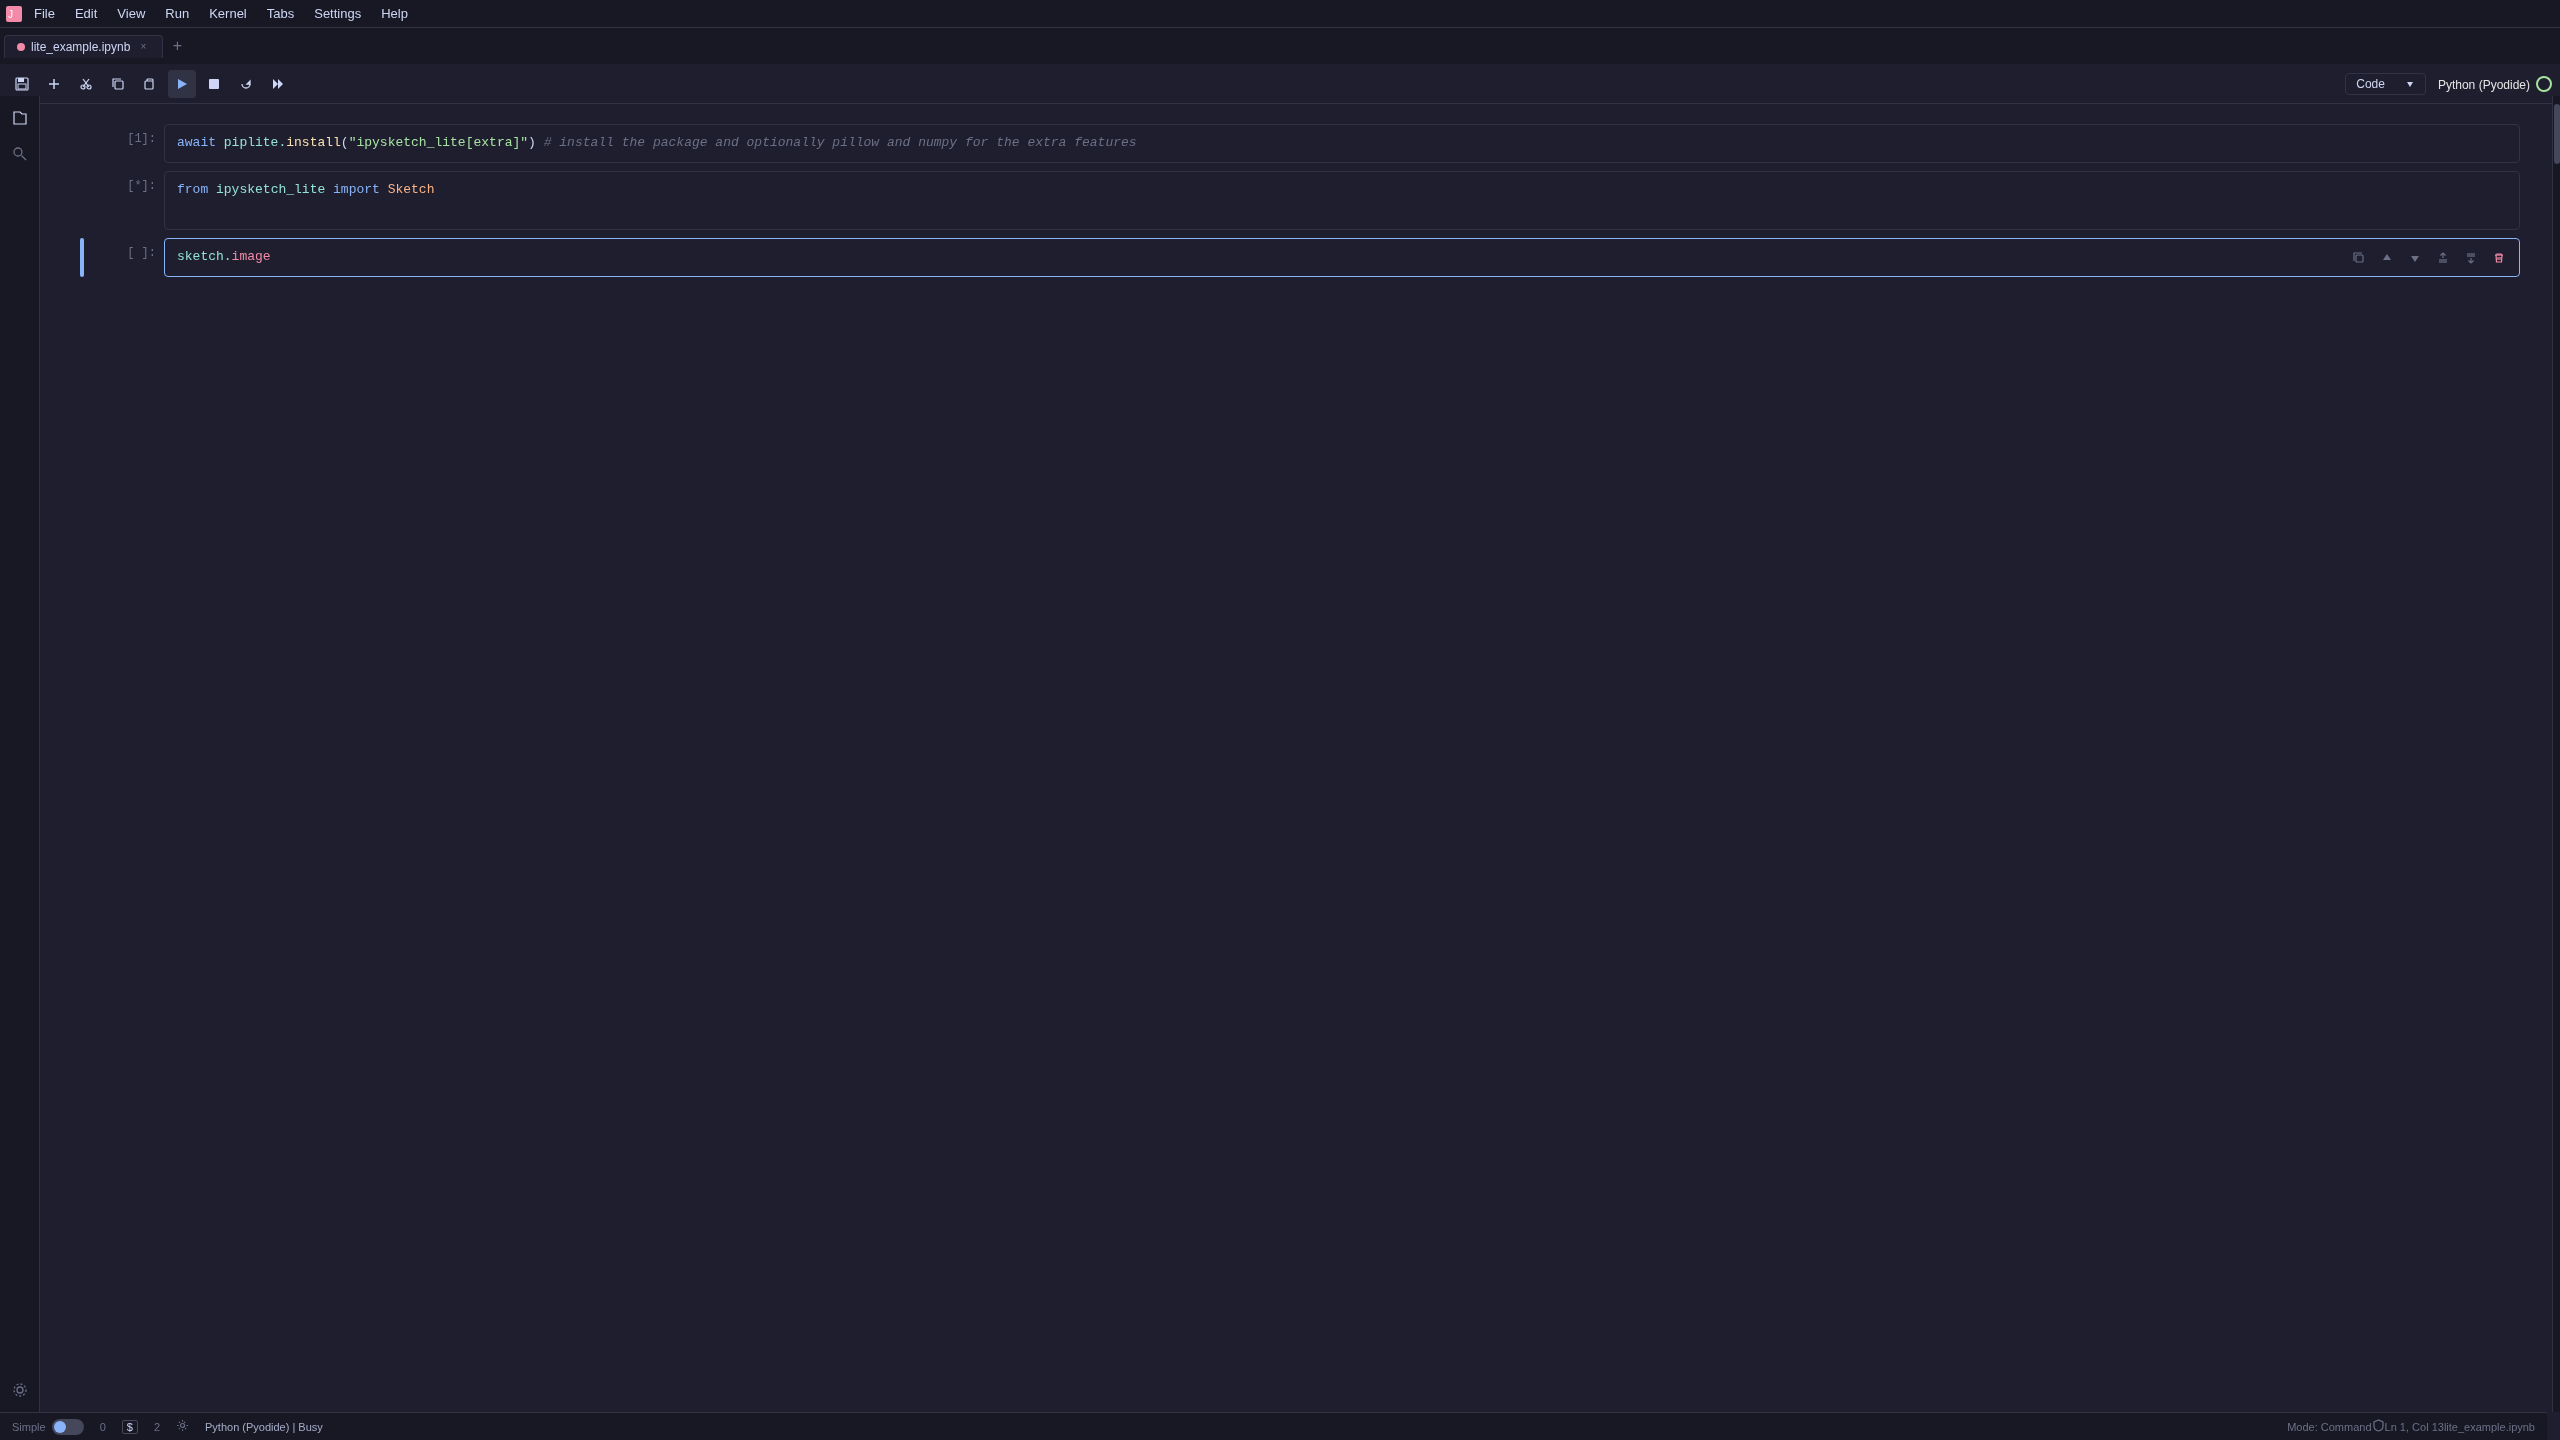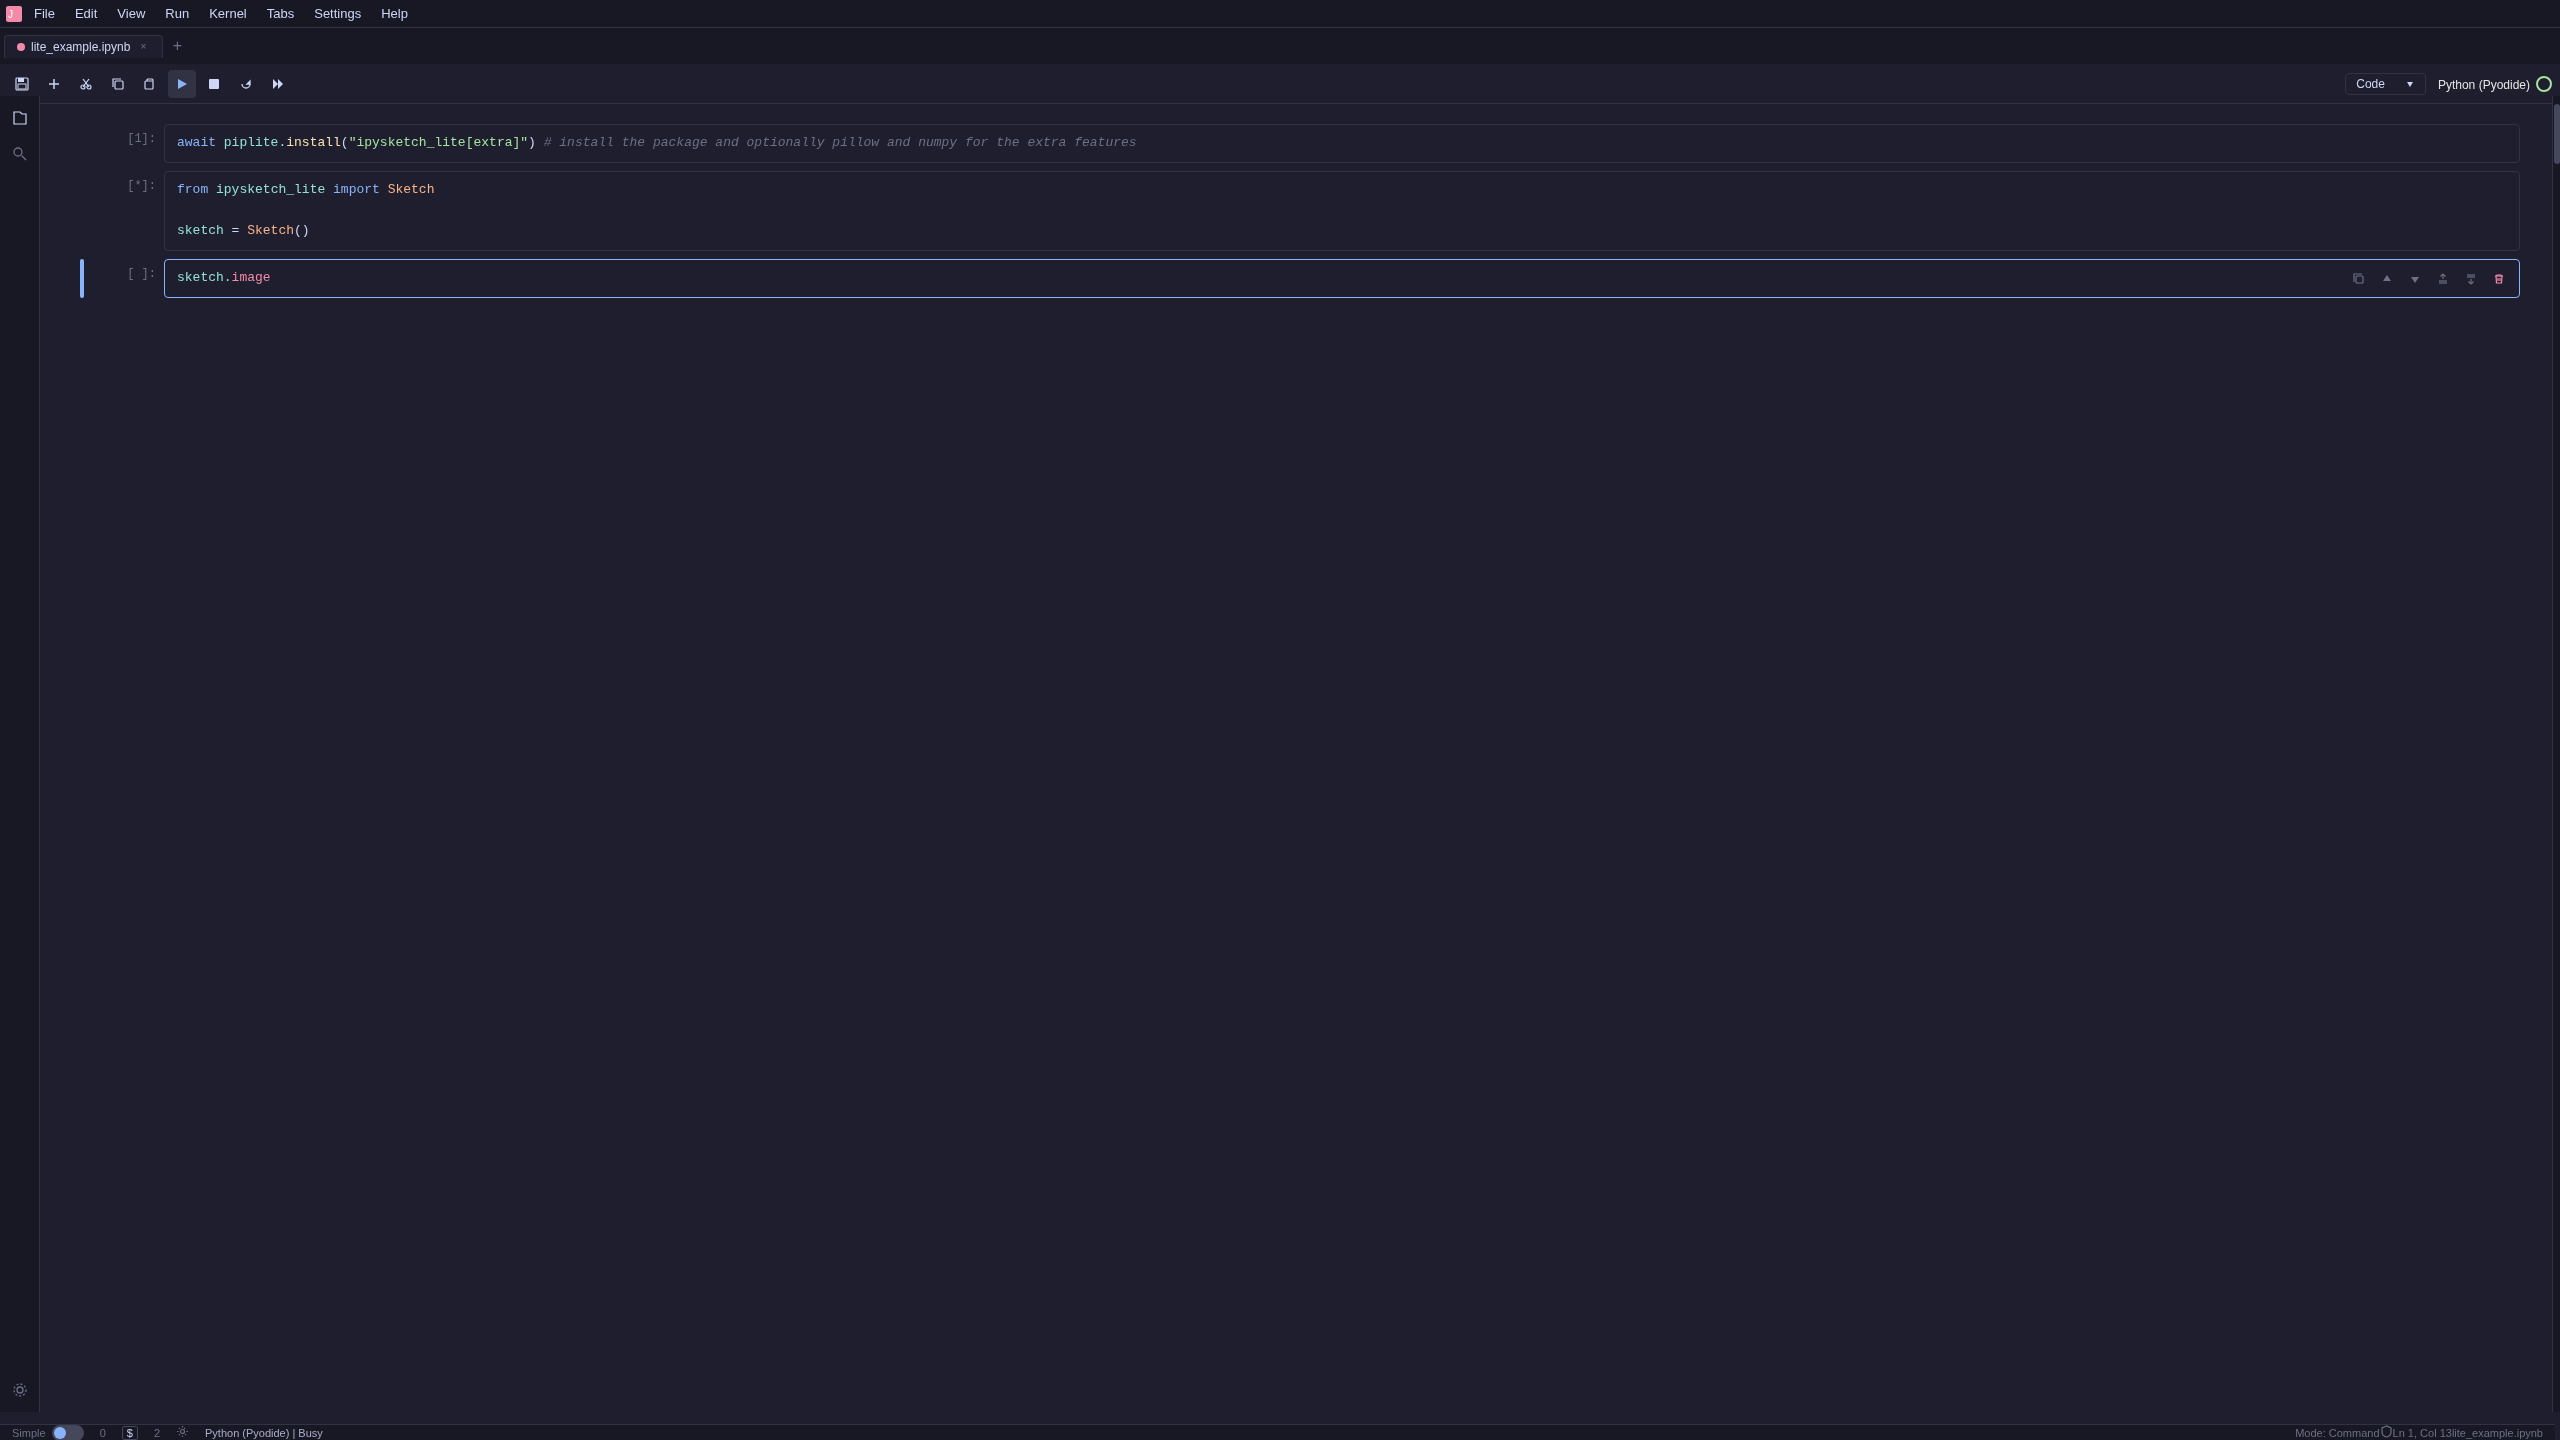--- a/index.html
+++ b/index.html
@@ -238,22 +238,22 @@
     .kw-red { color: #f38ba8; }
     .code-line {
       white-space: pre;
       line-height: 1.6;
     }
     
     .statusbar {
       position: fixed;
       bottom: 0;
       left: 0;
-      right: 5px;
-      height: 16px;
+      right: 13px;
+      height: 28px;
       background: #181825;
       border-top: 1px solid #313244;
       display: flex;
       align-items: center;
       padding: 0 12px;
       gap: 16px;
       font-size: 11px;
       color: #6c7086;
     }
     .status-toggle {
@@ -435,21 +435,20 @@
       <div class="code-line"><span class="kw-blue">await</span><span class="kw-teal"> piplite.</span><span class="kw-yellow">install</span><span>(</span><span class="kw-string">"ipysketch_lite[extra]"</span><span>)</span><span class="kw-comment"> # install the package and optionally pillow and numpy for the extra features</span></div>
     </div>
   </div>
 
   <div class="cell">
     <div class="cell-indicator empty"></div>
     <div class="cell-prompt">[*]:</div>
     <div class="cell-content">
       <div class="code-line"><span class="kw-blue">from</span><span class="kw-teal"> ipysketch_lite </span><span class="kw-blue">import</span><span class="kw-orange"> Sketch</span></div>
       <div class="code-line">&nbsp;</div>
-      <div class="code-line"><span class="kw-teal">sketch</span><span> = </span><span class="kw-orange">Sketch</span><span>()</span></div>
     </div>
   </div>
 
   <div class="cell">
     <div class="cell-indicator blue"></div>
     <div class="cell-prompt">[ ]:</div>
     <div class="cell-content active">
       <div class="code-line"><span class="kw-teal">sketch.</span><span class="kw-red">image</span></div>
       <div class="cell-actions">
         <div class="cell-action-btn" title="Copy Cell">

